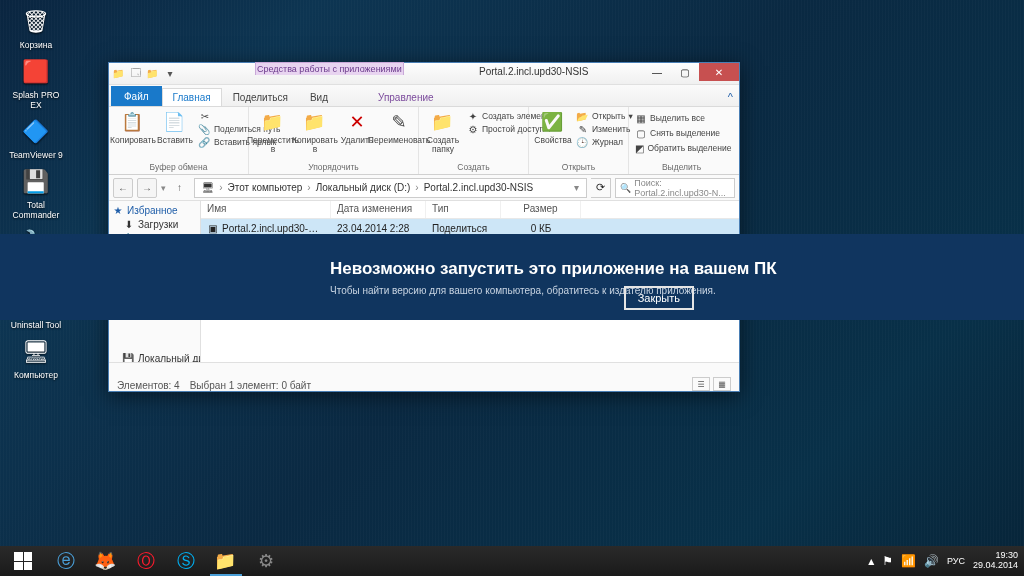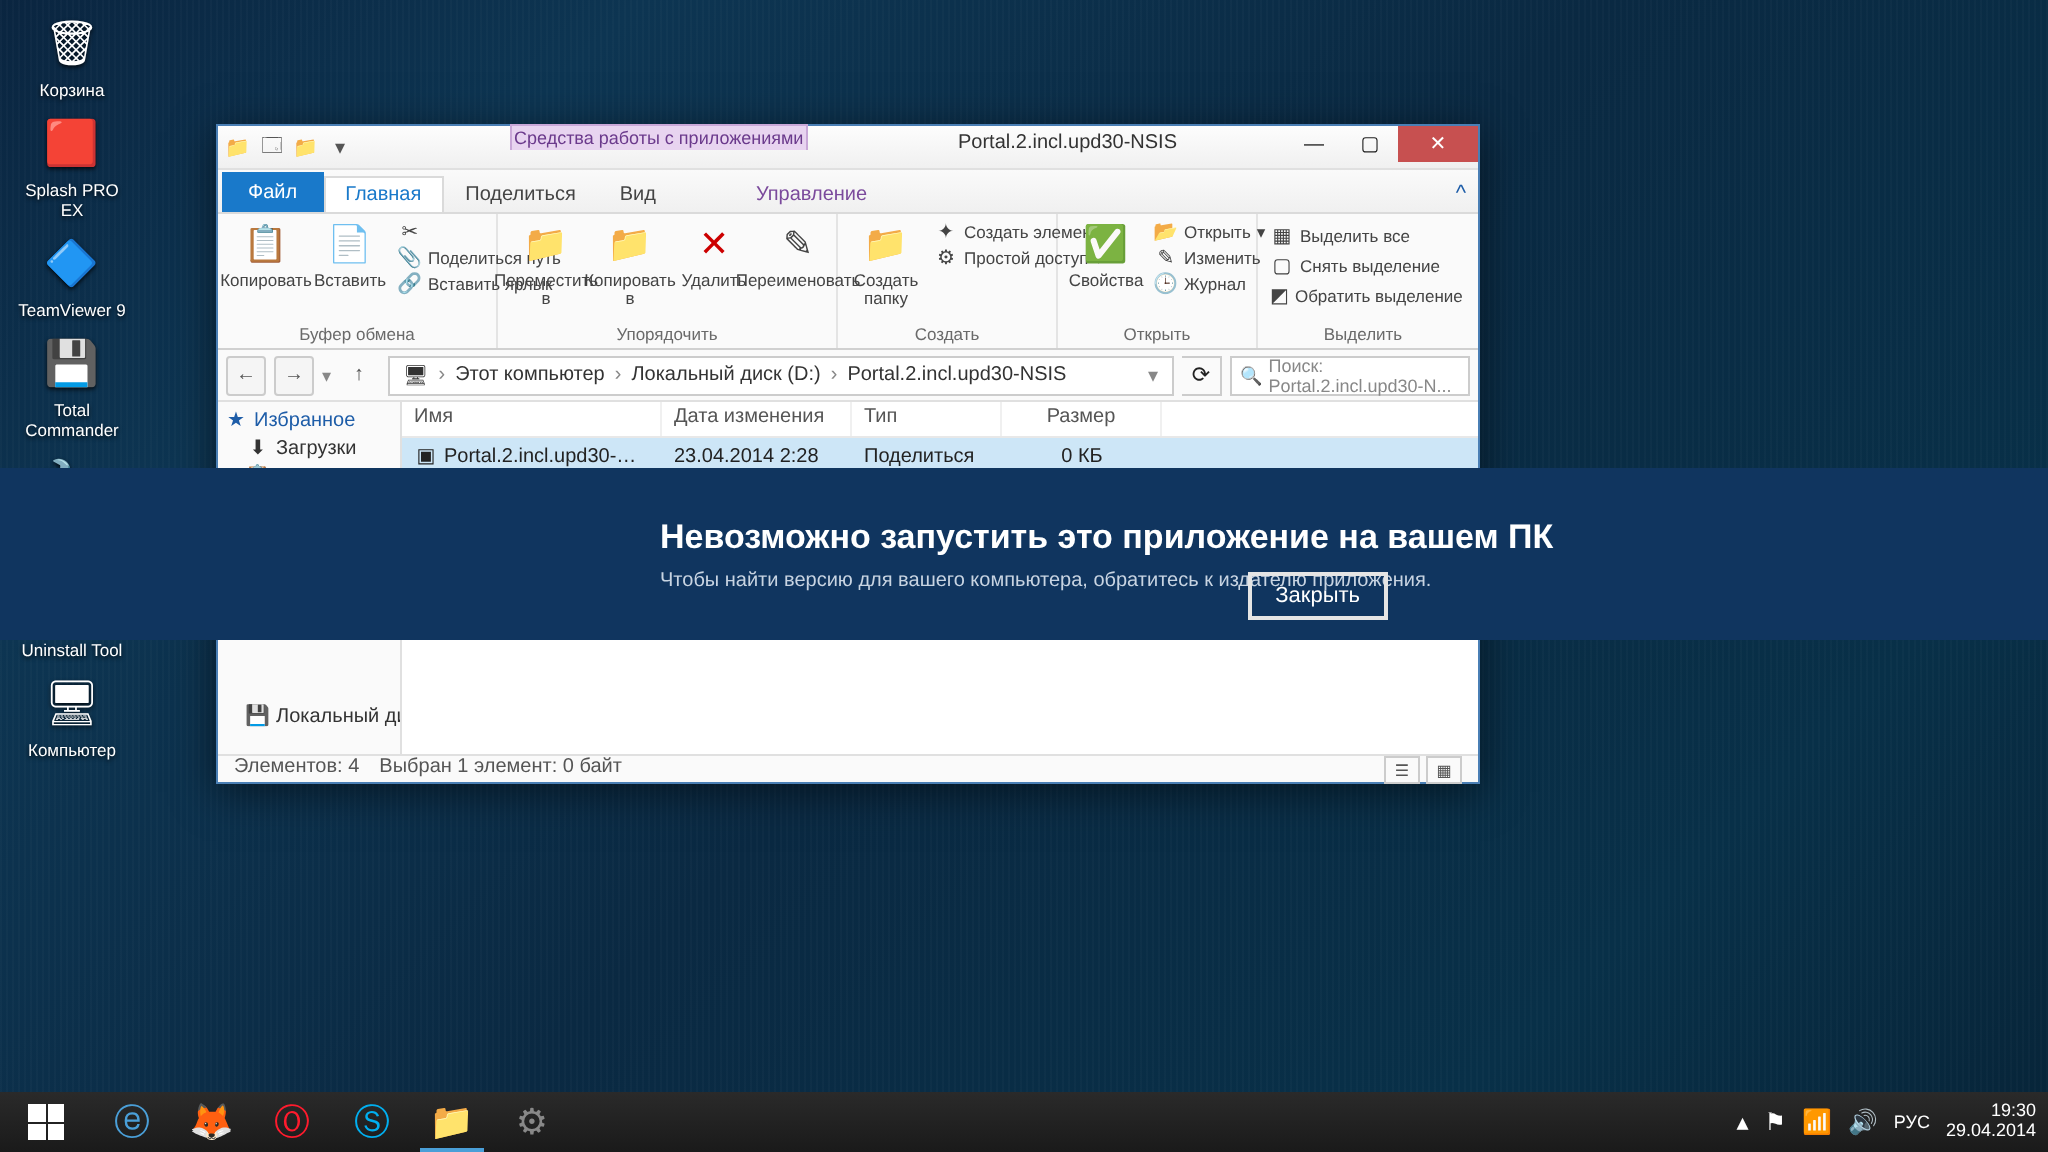--- a/index.html
+++ b/index.html
@@ -46,21 +46,21 @@
 .tn .ti{width:12px;height:12px;display:inline-flex;align-items:center;justify-content:center;font-size:10px}
 .tn.sub{padding-left:14px}
 .list{flex:1;background:#fff;display:flex;flex-direction:column}
 .lhdr{height:18px;border-bottom:1px solid #e8e8e8;display:flex;font-size:10px;color:#555}
 .lhdr div{padding:2px 6px;border-right:1px solid #f0f0f0}
 .col-n{width:130px}.col-d{width:95px}.col-t{width:75px}.col-s{width:80px;text-align:center}
 .lrow{height:18px;display:flex;font-size:10px;color:#222;align-items:center}
 .lrow.sel{background:#cde6f7}
 .lrow div{padding:0 6px;overflow:hidden;text-overflow:ellipsis;white-space:nowrap}
 .lrow .fi{width:12px;height:12px;display:inline-flex;align-items:center;justify-content:center;margin-right:3px;font-size:10px}
-.status{height:14px;border-top:1px solid #e0e0e0;background:#fafafa;display:flex;align-items:flex-start;padding:0 8px;font-size:10px;color:#555;justify-content:space-between}
+.status{height:29px;border-top:1px solid #e0e0e0;background:#fafafa;display:flex;align-items:flex-end;padding:0 8px;font-size:10px;color:#555;justify-content:space-between}
 .status-r{display:flex;gap:3px}
 .vbtn{width:18px;height:14px;border:1px solid #ccc;display:flex;align-items:center;justify-content:center;font-size:8px;cursor:pointer}
 .overlay{position:absolute;top:234px;left:0;right:0;height:86px;background:#10355f;display:flex;flex-direction:column;justify-content:center;padding-left:330px;color:#fff;z-index:100}
 .overlay h1{font-size:17px;font-weight:700;margin-bottom:6px}
 .overlay p{font-size:10px;color:#c8d4e2}
 .overlay .btn{position:absolute;right:330px;bottom:10px;border:2px solid #e5e5e5;padding:4px 12px;font-size:11px;color:#fff;background:transparent;cursor:pointer}
 .taskbar{position:absolute;bottom:0;left:0;right:0;height:30px;background:linear-gradient(#2a2a2a,#1a1a1a);display:flex;align-items:center;z-index:50}
 .start{width:46px;height:30px;display:flex;align-items:center;justify-content:center;cursor:pointer}
 .winlogo{width:18px;height:18px;display:grid;grid-template:1fr 1fr/1fr 1fr;gap:1px}
 .winlogo div{background:#fff}

